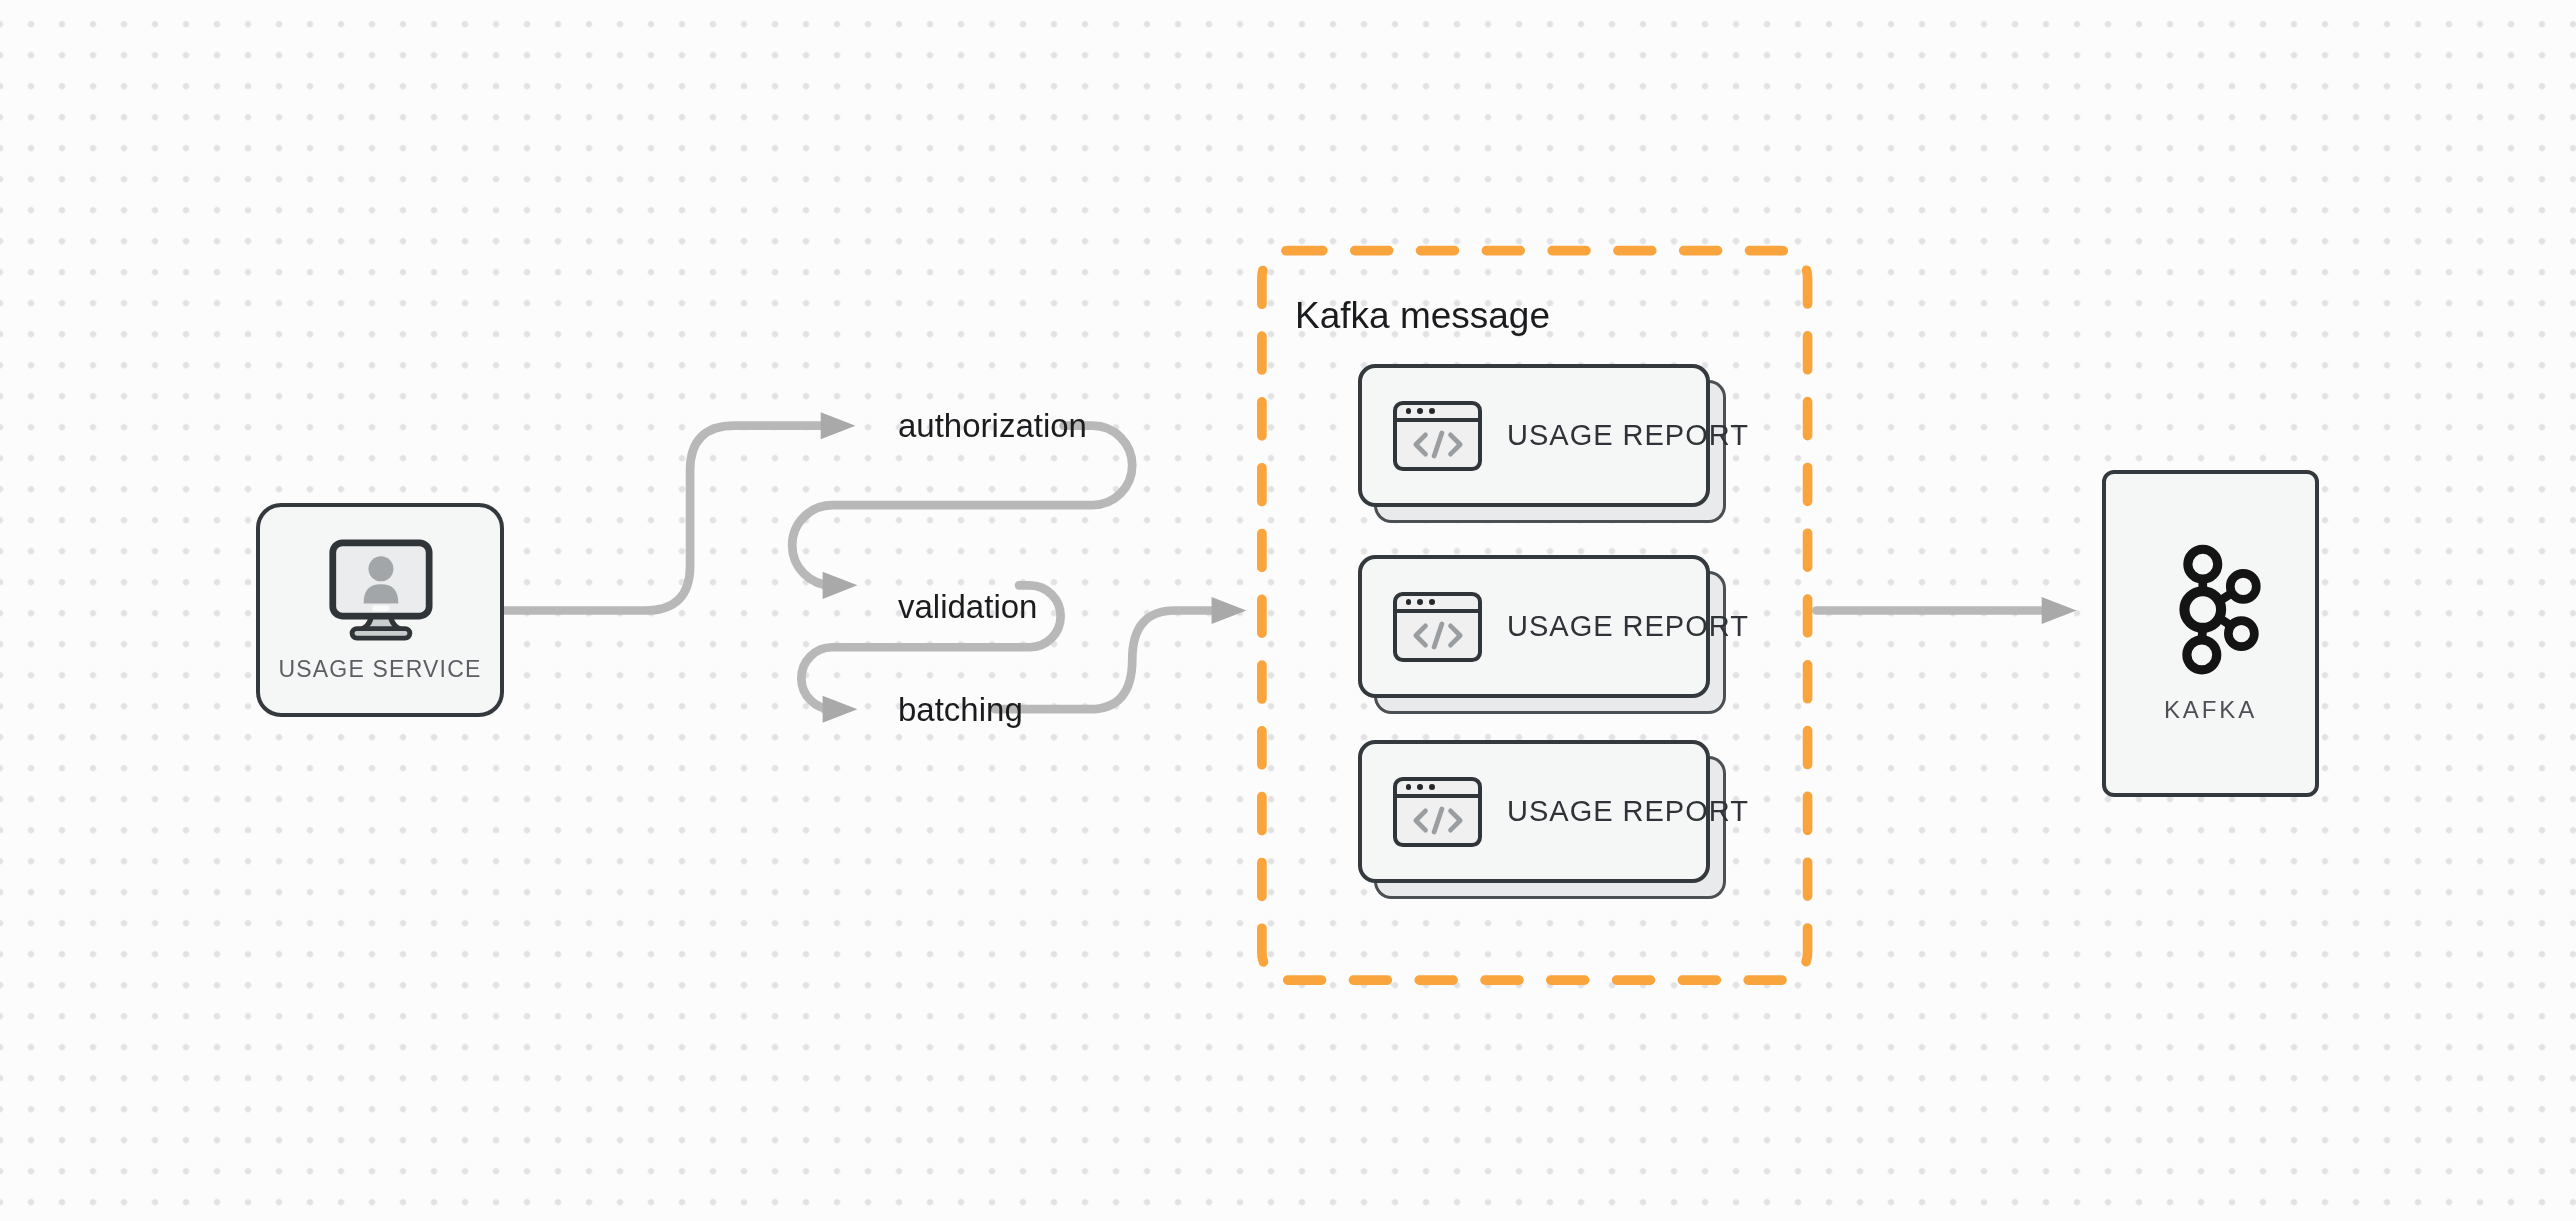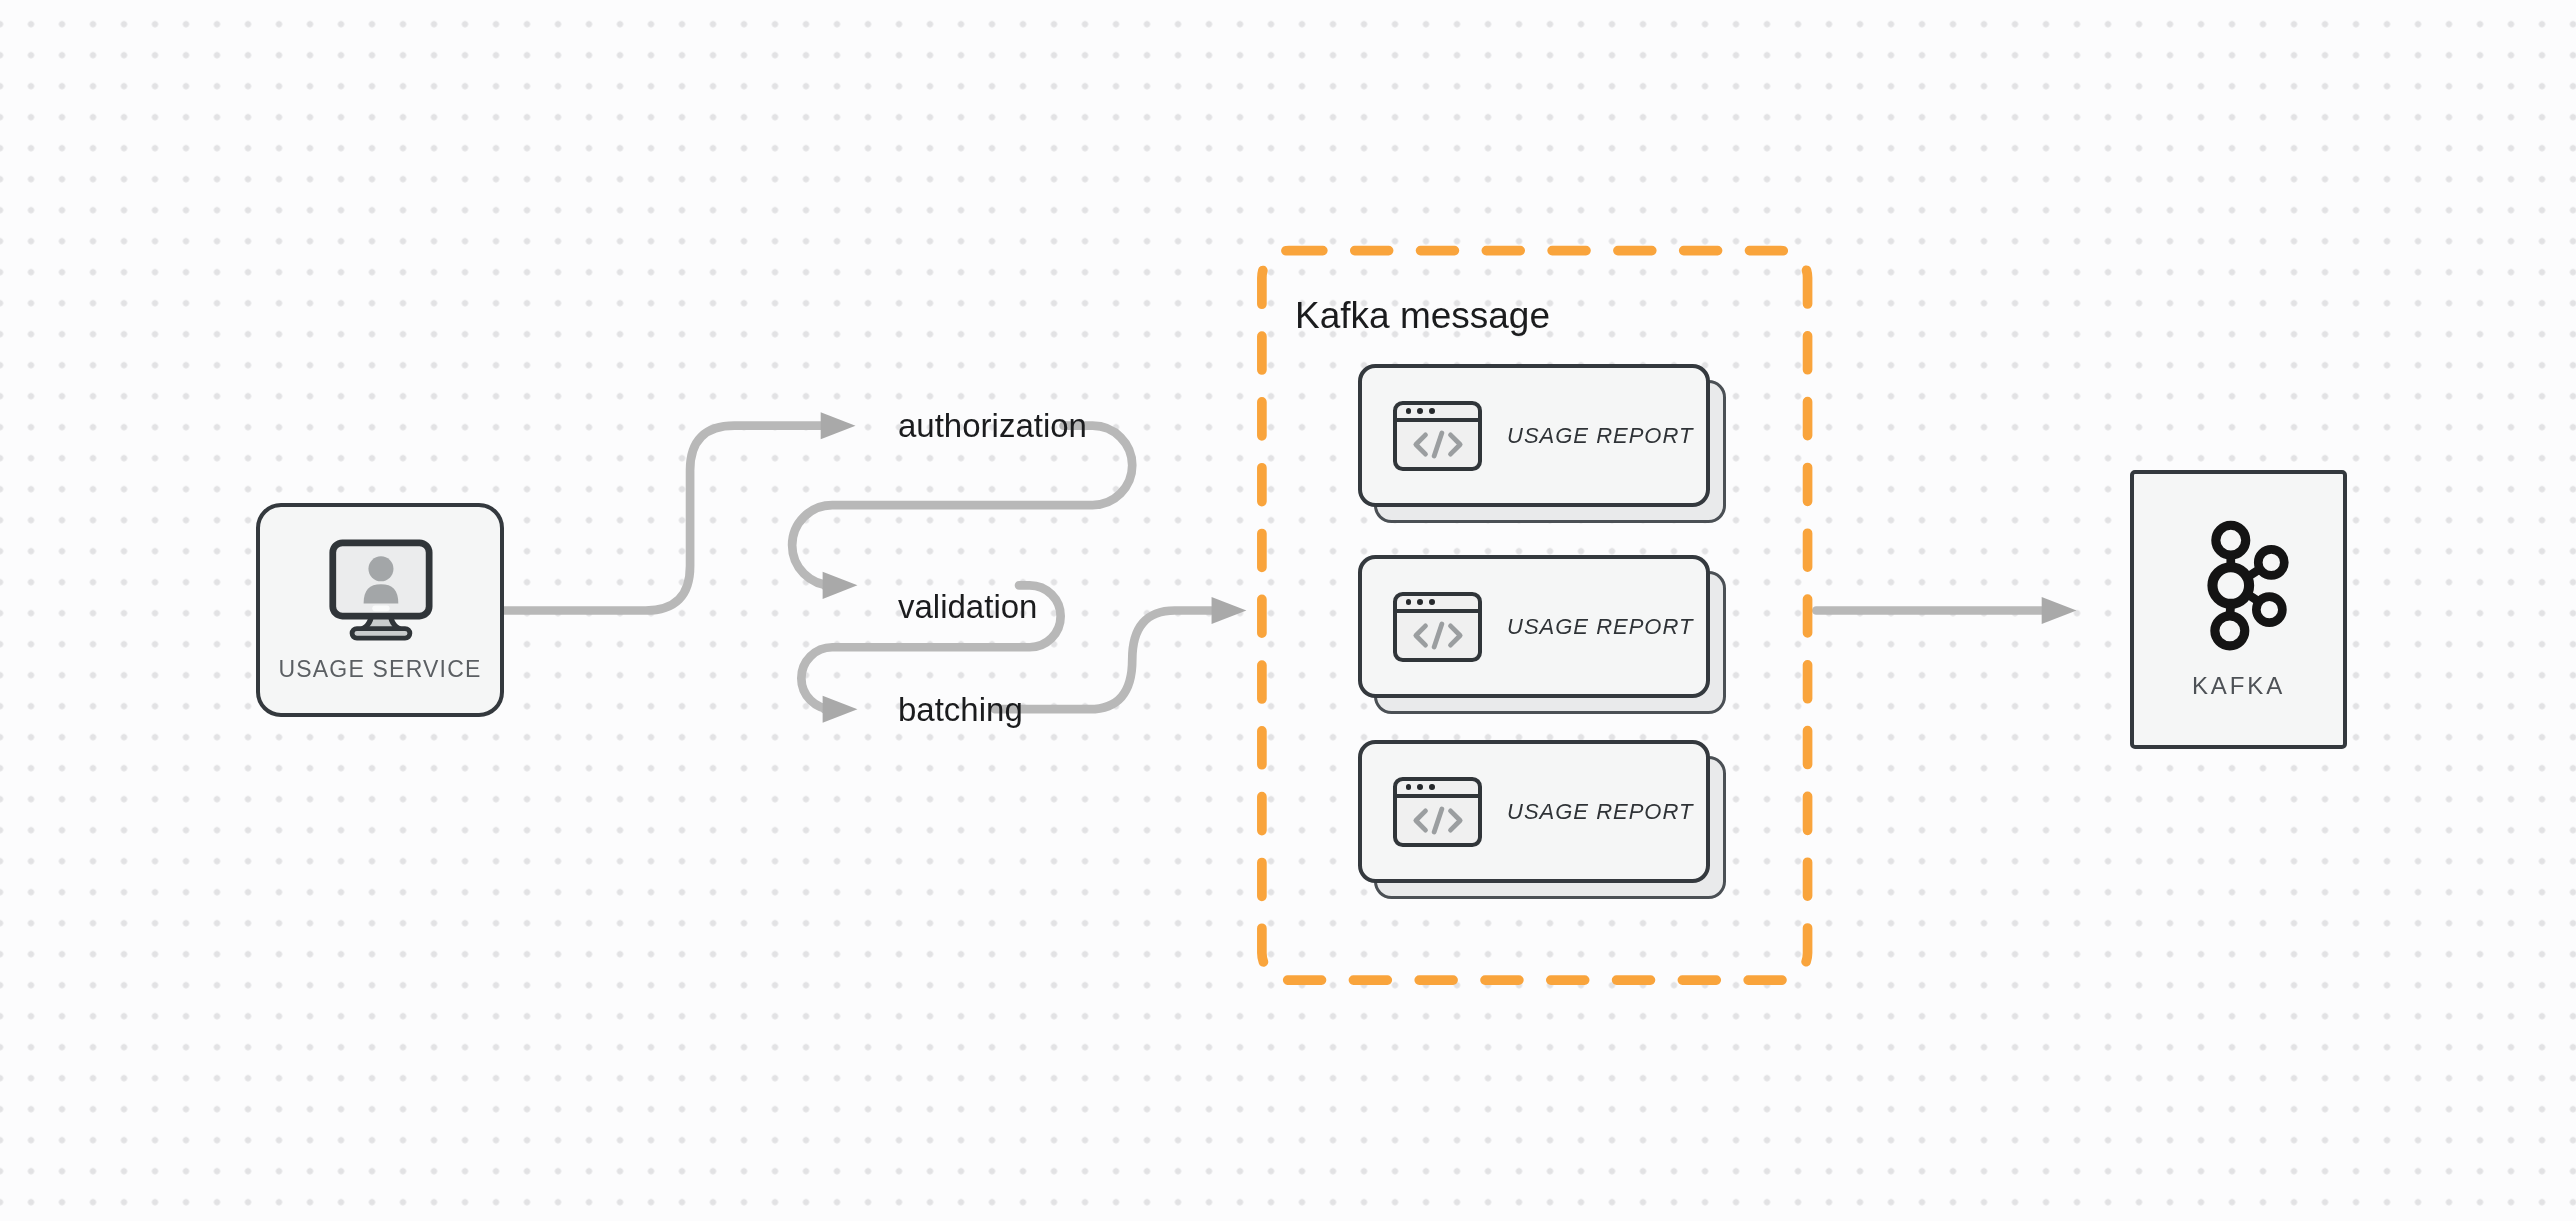--- a/index.html
+++ b/index.html
@@ -25,21 +25,21 @@
     display:flex; flex-direction:column; align-items:center; justify-content:center;
   }
   .node-label{
     color:#5b5f63; font-size:23px; letter-spacing:1.2px; font-weight:500;
     white-space:nowrap;
   }
 
   #usage-node{ left:256px; top:503px; width:248px; height:214px; border-radius:25px; gap:11px; }
   #usage-node .node-label{ margin-top:1.9px; }
 
-  #kafka-node{ left:2102px; top:470px; width:217px; height:279px; border-radius:5px; gap:17.4px;margin-left:28px; }
+  #kafka-node{ left:2102px; top:470px; width:217px; height:327px; border-radius:12px; gap:17.4px; }
   #kafka-node .node-label{ color:#4d5156; font-size:24px; letter-spacing:2.9px; }
 
   
   .step-label{
     position:absolute; z-index:2; left:864px;
     font-size:33px; line-height:40px; font-weight:500; color:#1b1c1e;
     white-space:nowrap;
     margin-left:34px;
   }
   #step-0{ top:406px; }
@@ -57,21 +57,21 @@
   .card-shadow{
     position:absolute; left:15.5px; top:15.5px; width:352px; height:143px;
     background:#e9eaeb; border:3.9px solid #4b5055; border-radius:17.4px;
   }
   .card{
     position:relative; width:352px; height:143px;
     background:#f5f6f6; border:4.8px solid #34393e; border-radius:17.4px;
     display:flex; align-items:center; padding-left:31px; gap:25px;
   }
   .card-label{
-    font-style:italic; font-size:22px; font-weight:500;
+    font-size:29px; font-weight:500;
     color:#2f3337; letter-spacing:1px; white-space:nowrap;
   }
 
   
   .browser{
     width:89px; height:70px; flex-shrink:0;
     border:4.4px solid #303539; border-radius:9.7px;
     background:#f0f0f0; overflow:hidden;
     display:flex; flex-direction:column;
   }

